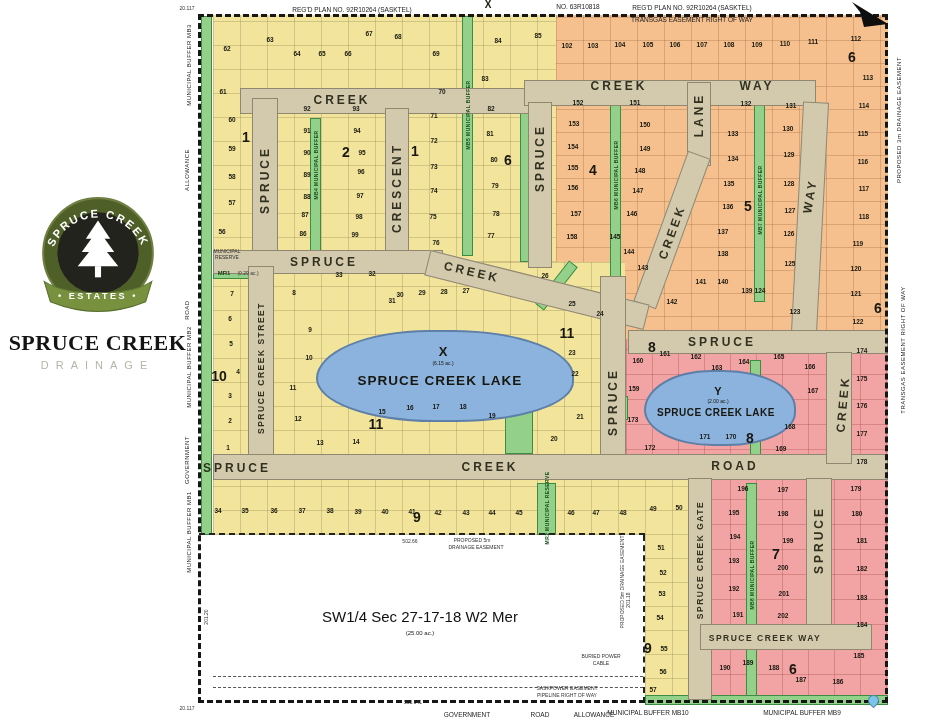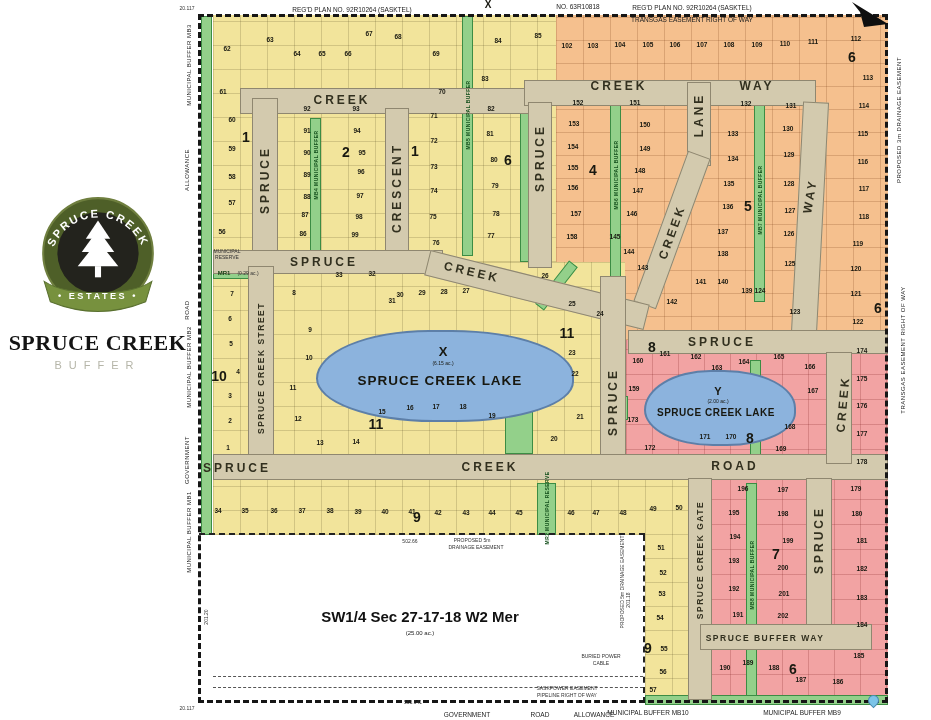--- a/index.html
+++ b/index.html
@@ -15,21 +15,21 @@
   .lake{background:#8cb3dd;border:2px solid #5d7fa8;border-radius:48% 52% 50% 50% / 58% 55% 48% 52%;}
   .lbl{position:absolute;white-space:nowrap;color:#181810;transform:translate(-50%,-50%);}
   .lot{font-size:6.5px;font-weight:bold;}
   .block{font-size:14px;font-weight:bold;}
   .street{font-size:12px;font-weight:bold;letter-spacing:3px;color:#32301f;}
   .streetSm{font-size:8.5px;font-weight:bold;letter-spacing:1.5px;color:#32301f;}
   .buf{font-size:5px;font-weight:bold;color:#14501c;letter-spacing:.4px;}
   .note{font-size:6.5px;color:#222;}
   .dim{font-size:5px;color:#333;}
   .edgeL{font-size:6px;color:#222;letter-spacing:.5px;}
-  .title{font-size:15px;font-weight:bold;color:#111;}
+  .title{font-size:15px;font-weight:normal;color:#111;}
   .tiny{font-size:6px;color:#222;}
   .mark{font-size:10px;font-weight:bold;}
   .mr{font-size:6px;font-weight:bold;color:#113f11;}
   .lakeLetter{font-size:13px;font-weight:bold;}
   .lakeAc{font-size:5px;}
   .lakeName{font-size:13.5px;font-weight:bold;letter-spacing:1px;}
   .lakeLetterS{font-size:11px;font-weight:bold;}
   .lakeNameS{font-size:10px;font-weight:bold;letter-spacing:.5px;}
   .dash-h{border-top:2px dashed #222;}
   .dash-v{border-left:2px dashed #222;}
@@ -58,21 +58,21 @@
         <polygon points="65,50 45,75 85,75"></polygon>
         <rect x="62" y="75" width="6" height="11"></rect>
       </g>
       <text font-family="Liberation Sans, sans-serif" font-size="11" font-weight="bold" fill="#ffffff" letter-spacing="2">
         <textPath href="#arcP" startOffset="50%" text-anchor="middle">SPRUCE CREEK</textPath>
       </text>
       <path d="M12,90 C35,105 95,105 118,90 L112,110 C80,123 50,123 18,110 Z" fill="#77913e" stroke="#5a7030" stroke-width="1"></path>
       <text x="65" y="107" text-anchor="middle" font-family="Liberation Sans, sans-serif" font-size="9" font-weight="bold" fill="#ffffff" letter-spacing="2.5">• ESTATES •</text>
     </svg>
     <div id="logo-title">SPRUCE CREEK</div>
-    <div id="logo-sub">BUFFER</div>
+    <div id="logo-sub">DRAINAGE</div>
   </div>
 
   <div id="map">
       <div class="region g-orange" style="left: 556px; top: 15px; width: 332px; height: 325px;"></div>
       <div class="region g-yellow" style="left: 213px; top: 15px; width: 343px; height: 247px;"></div>
       <div class="region g-yellow" style="left: 213px; top: 262px; width: 412px; height: 193px;"></div>
       <div class="region g-pink" style="left: 626px; top: 340px; width: 262px; height: 360px;"></div>
       <div class="region g-yellow" style="left: 213px; top: 455px; width: 432px; height: 80px;"></div>
       <div class="region g-white" style="left: 199px; top: 535px; width: 446px; height: 172px;"></div>
       <div class="region g-yellow" style="left: 645px; top: 480px; width: 43px; height: 223px;"></div>
@@ -177,21 +177,21 @@
       <div class="lbl street" style="left: 472px; top: 272px; transform: translate(-50%, -50%) rotate(13deg);">CREEK</div>
       <div class="lbl street" style="left: 722px; top: 342px; transform: translate(-50%, -50%) rotate(0deg);">SPRUCE</div>
       <div class="lbl street" style="left: 613px; top: 402px; transform: translate(-50%, -50%) rotate(-90deg);">SPRUCE</div>
       <div class="lbl streetSm" style="left: 261px; top: 368px; transform: translate(-50%, -50%) rotate(-90deg);">SPRUCE CREEK STREET</div>
       <div class="lbl street" style="left: 843px; top: 404px; transform: translate(-50%, -50%) rotate(-85deg);">CREEK</div>
       <div class="lbl street" style="left: 237px; top: 468px; transform: translate(-50%, -50%) rotate(0deg);">SPRUCE</div>
       <div class="lbl street" style="left: 490px; top: 467px; transform: translate(-50%, -50%) rotate(0deg);">CREEK</div>
       <div class="lbl street" style="left: 735px; top: 466px; transform: translate(-50%, -50%) rotate(0deg);">ROAD</div>
       <div class="lbl streetSm" style="left: 700px; top: 560px; transform: translate(-50%, -50%) rotate(-90deg);">SPRUCE CREEK GATE</div>
       <div class="lbl street" style="left: 819px; top: 540px; transform: translate(-50%, -50%) rotate(-90deg);">SPRUCE</div>
-      <div class="lbl streetSm" style="left: 765px; top: 638px; transform: translate(-50%, -50%) rotate(0deg);">SPRUCE BUFFER WAY</div>
+      <div class="lbl streetSm" style="left: 765px; top: 638px; transform: translate(-50%, -50%) rotate(0deg);">SPRUCE CREEK WAY</div>
       <div class="lbl block" style="left: 246px; top: 137px; transform: translate(-50%, -50%) rotate(0deg);">1</div>
       <div class="lbl block" style="left: 415px; top: 151px; transform: translate(-50%, -50%) rotate(0deg);">1</div>
       <div class="lbl block" style="left: 346px; top: 152px; transform: translate(-50%, -50%) rotate(0deg);">2</div>
       <div class="lbl block" style="left: 593px; top: 170px; transform: translate(-50%, -50%) rotate(0deg);">4</div>
       <div class="lbl block" style="left: 748px; top: 206px; transform: translate(-50%, -50%) rotate(0deg);">5</div>
       <div class="lbl block" style="left: 508px; top: 160px; transform: translate(-50%, -50%) rotate(0deg);">6</div>
       <div class="lbl block" style="left: 852px; top: 57px; transform: translate(-50%, -50%) rotate(0deg);">6</div>
       <div class="lbl block" style="left: 878px; top: 308px; transform: translate(-50%, -50%) rotate(0deg);">6</div>
       <div class="lbl block" style="left: 793px; top: 669px; transform: translate(-50%, -50%) rotate(0deg);">6</div>
       <div class="lbl block" style="left: 776px; top: 554px; transform: translate(-50%, -50%) rotate(0deg);">7</div>

